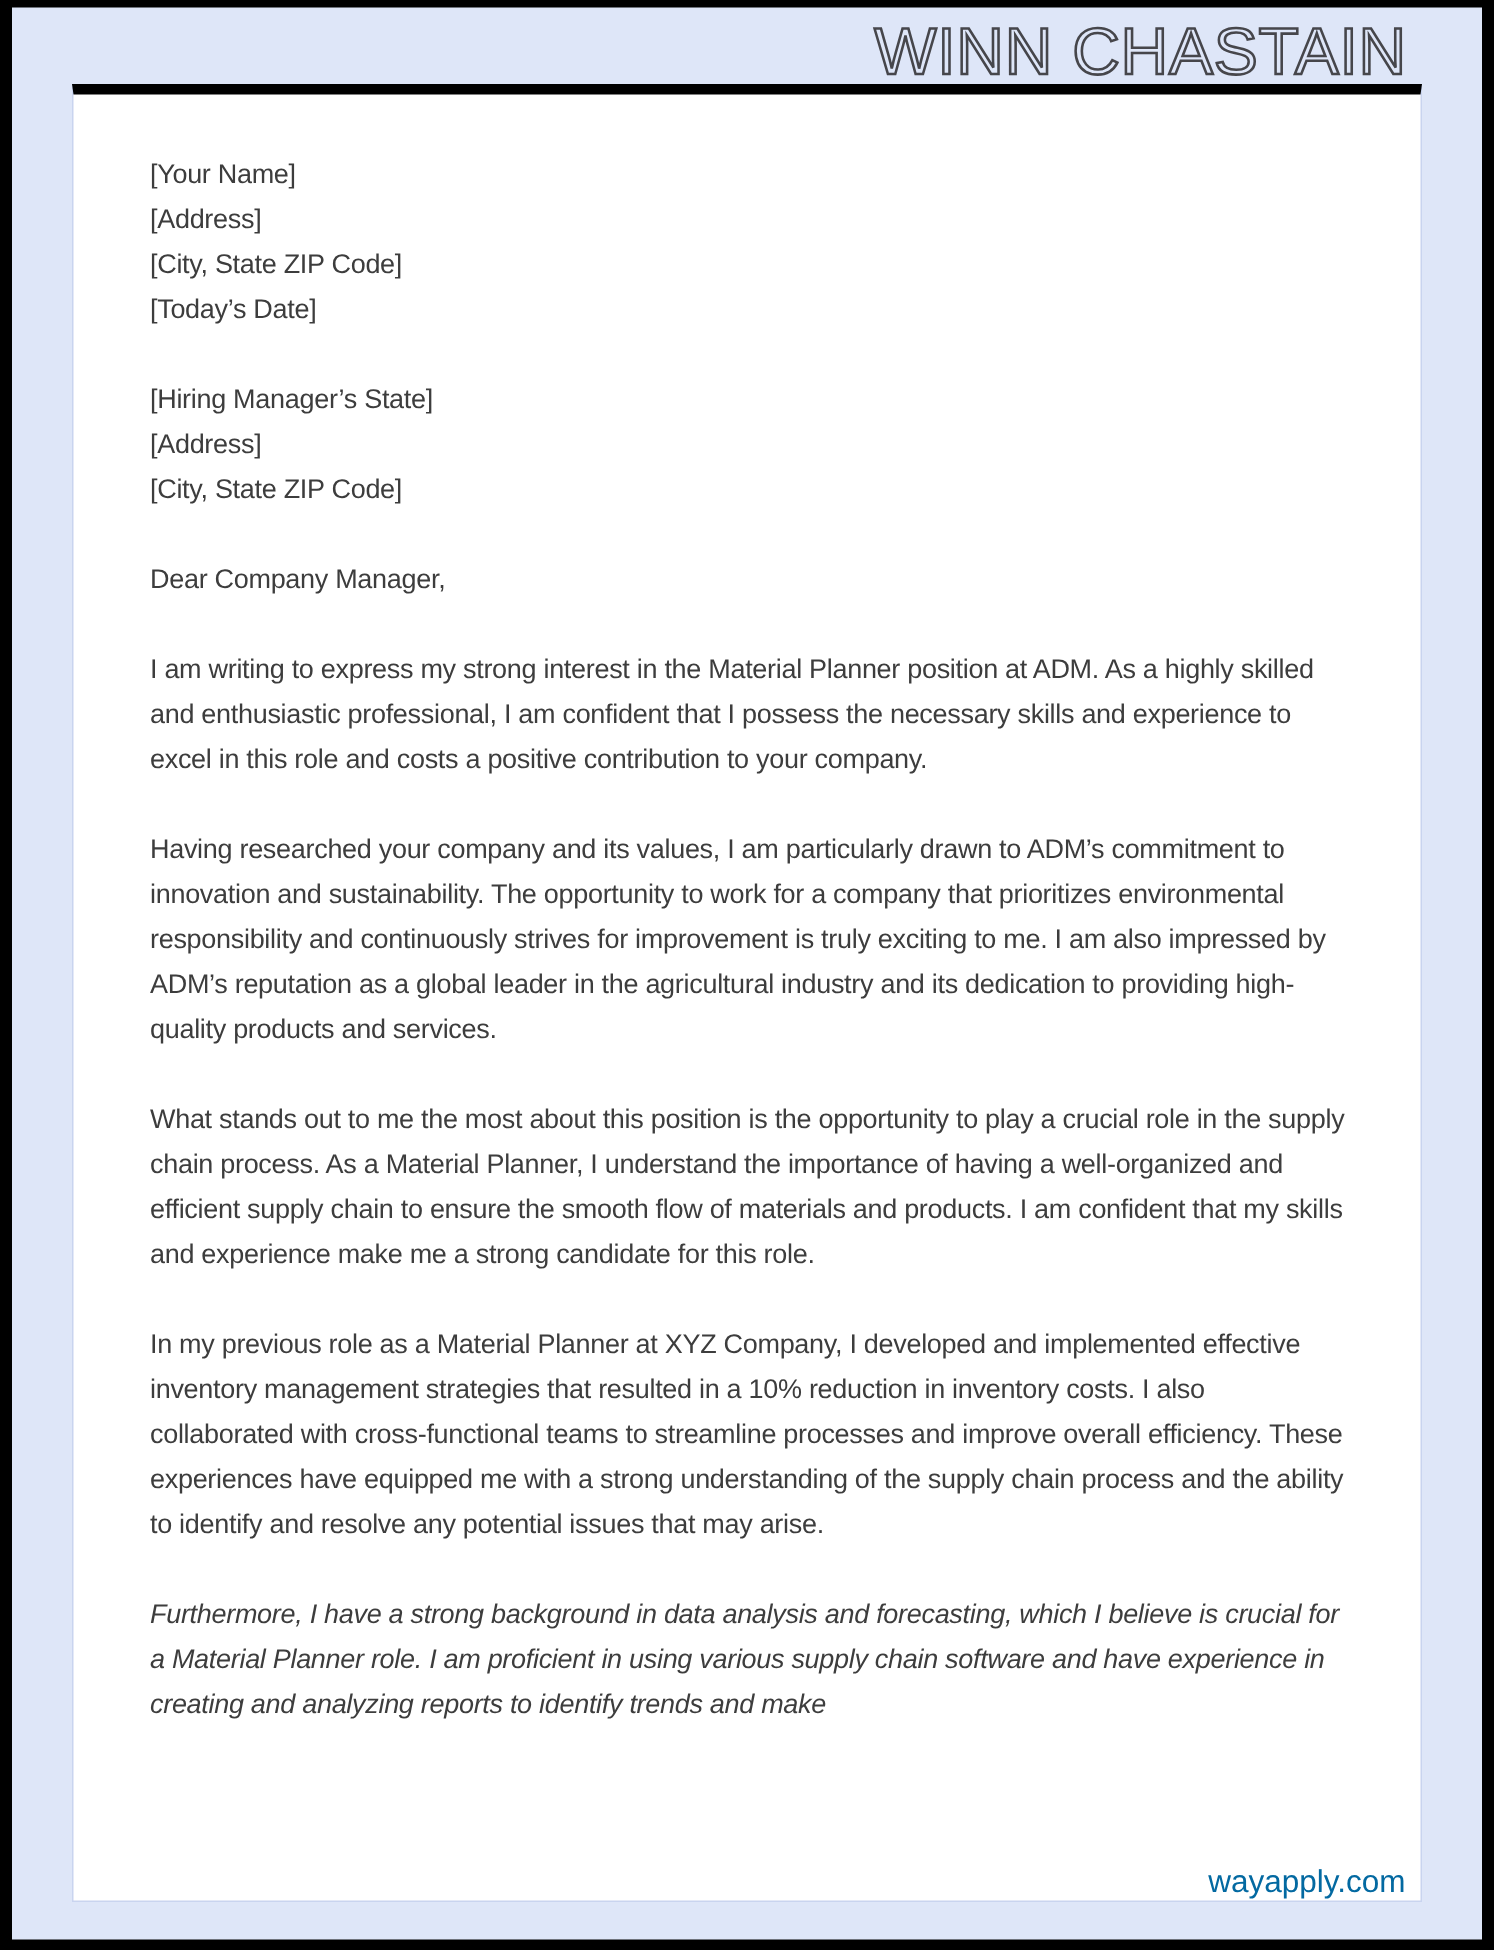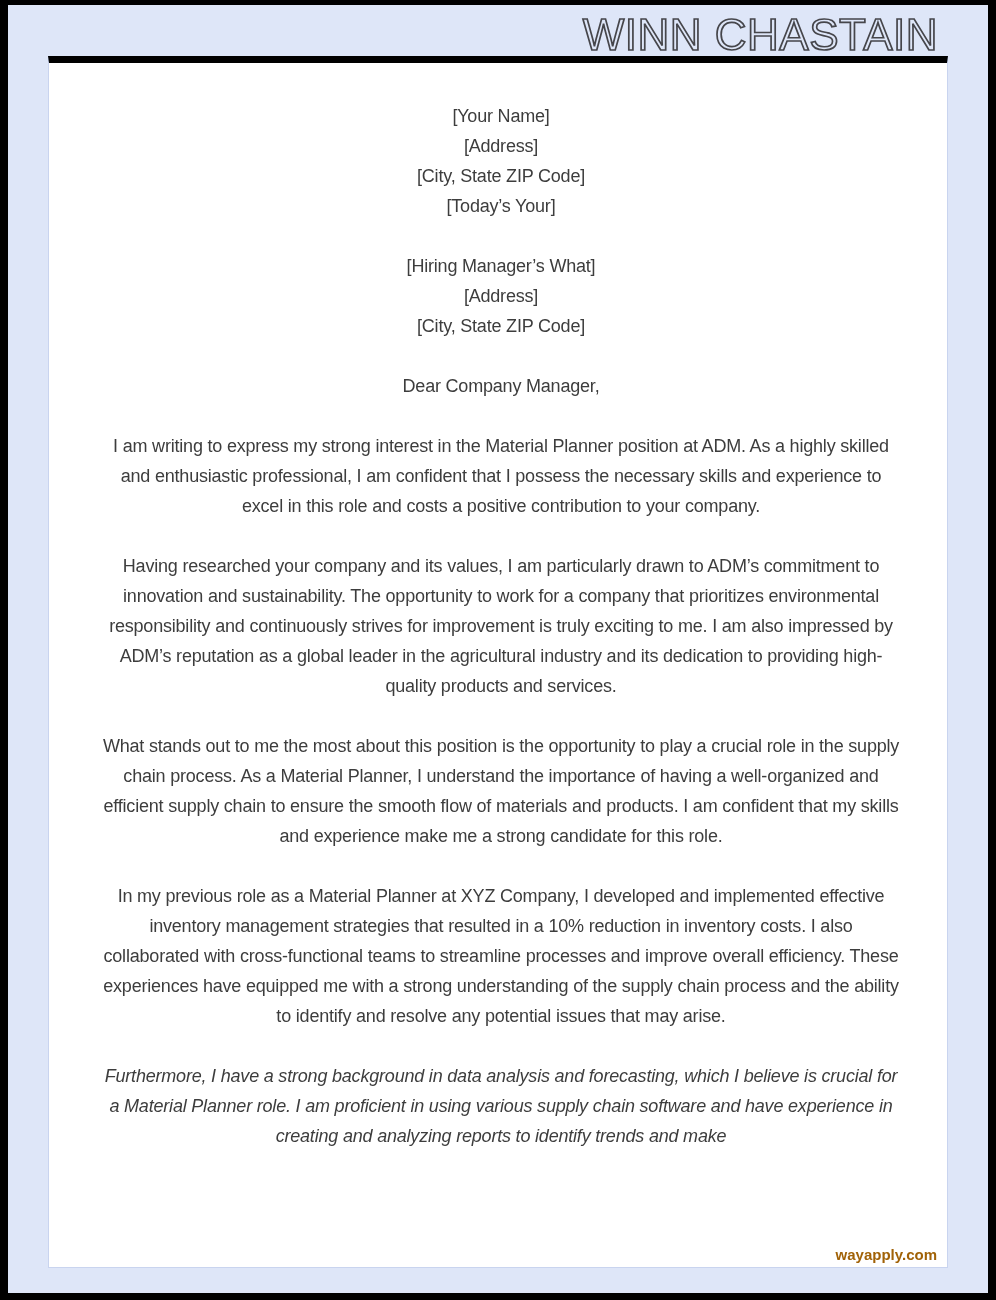--- a/index.html
+++ b/index.html
@@ -56,31 +56,30 @@
     padding: 38px 48px 0 51px;
     width: 802px;
     color: #3d3d3d;
     font-size: 18px;
     font-weight: 300;
     line-height: 30px;
     letter-spacing: -0.2px;
   }
   .letter .block, .letter p {
     margin: 0 0 30px 0;
-    text-align: center;
   }
   .letter p:last-child { margin-bottom: 0; font-style: italic; }
   .watermark {
     position: absolute;
     top: 1242px;
     right: 51px;
-    font-size: 15px;
+    font-size: 21px;
     line-height: 16px;
-    font-weight: 700;
-    color: #a16207;
+    font-weight: 400;
+    color: #0369a1;
     letter-spacing: 0;
     z-index: 5;
   }
 </style>
 </head>
 <body>
 
 <div class="frame">
   <div class="canvas">
 
@@ -88,25 +87,25 @@
       <span class="header-name">WINN CHASTAIN</span>
     </div>
 
     <div class="page">
       <div class="letter">
 
         <div class="block">
           <div>[Your Name]</div>
           <div>[Address]</div>
           <div>[City, State ZIP Code]</div>
-          <div>[Today’s Your]</div>
+          <div>[Today’s Date]</div>
         </div>
 
         <div class="block">
-          <div>[Hiring Manager’s What]</div>
+          <div>[Hiring Manager’s State]</div>
           <div>[Address]</div>
           <div>[City, State ZIP Code]</div>
         </div>
 
         <div class="block">Dear Company Manager,</div>
 
         <p>I am writing to express my strong interest in the Material Planner position at ADM. As a highly skilled and enthusiastic professional, I am confident that I possess the necessary skills and experience to excel in this role and costs a positive contribution to your company.</p>
         <p>Having researched your company and its values, I am particularly drawn to ADM’s commitment to innovation and sustainability. The opportunity to work for a company that prioritizes environmental responsibility and continuously strives for improvement is truly exciting to me. I am also impressed by ADM’s reputation as a global leader in the agricultural industry and its dedication to providing high-quality products and services.</p>
         <p>What stands out to me the most about this position is the opportunity to play a crucial role in the supply chain process. As a Material Planner, I understand the importance of having a well-organized and efficient supply chain to ensure the smooth flow of materials and products. I am confident that my skills and experience make me a strong candidate for this role.</p>
         <p>In my previous role as a Material Planner at XYZ Company, I developed and implemented effective inventory management strategies that resulted in a 10% reduction in inventory costs. I also collaborated with cross-functional teams to streamline processes and improve overall efficiency. These experiences have equipped me with a strong understanding of the supply chain process and the ability to identify and resolve any potential issues that may arise.</p>

